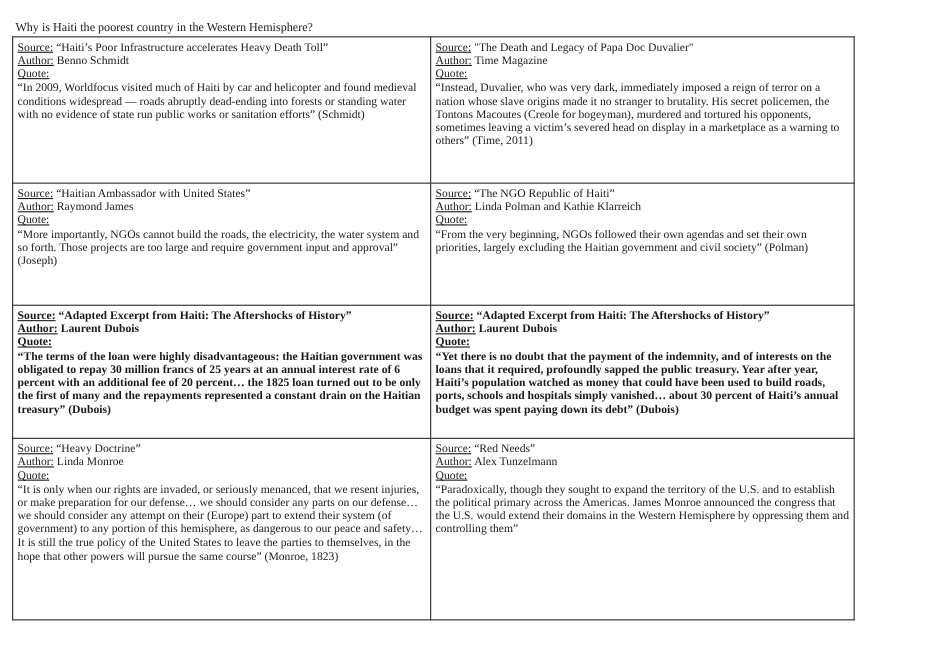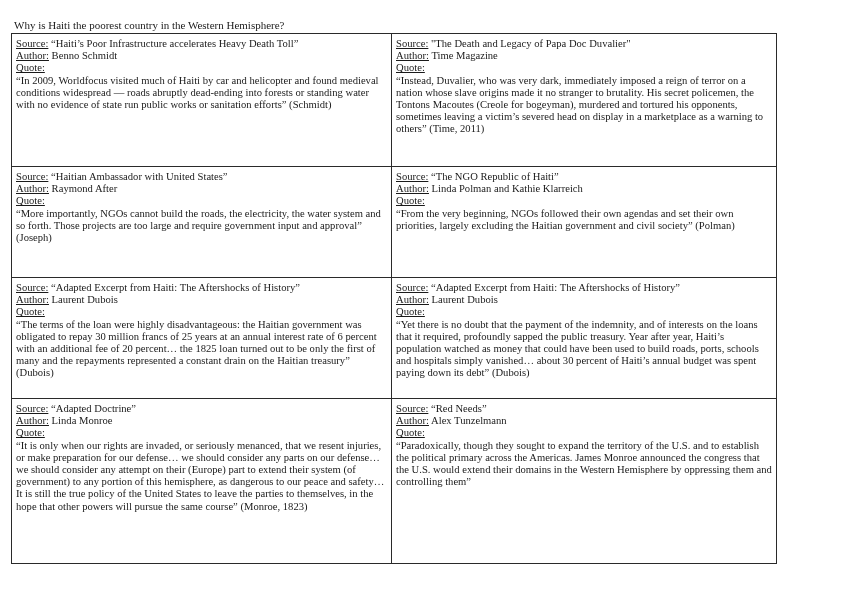--- a/index.html
+++ b/index.html
@@ -36,21 +36,21 @@
     table.sources td {
       border: 1.3px solid #2a2a2a;
       vertical-align: top;
       padding: 4px 4px 2px 4px;
       overflow: hidden;
     }
     table.sources td.left { width: 371px; }
     table.sources td.right { width: 376px; }
     tr.r1 td { height: 126px; }
     tr.r2 td { height: 104px; margin-top: 18px; }
-    tr.r3 td { height: 114px; }
+    tr.r3 td { height: 114px; font-weight: bold; }
     tr.r4 td { height: 158px; }
     tr.r5 td { height: 17px; padding-top: 5px; }
     .line { display: block; white-space: nowrap; }
     .lbl { text-decoration: underline; text-align: right; }
     .quote { display: block; white-space: normal; }
   </style>
 </head>
 <body>
 
 <div class="doc-title">Why is Haiti the poorest country in the Western Hemisphere?</div>
@@ -67,21 +67,21 @@
     <td class="right">
       <span class="line"><span class="lbl">Source:</span><span> "The Death and Legacy of Papa Doc Duvalier"</span></span>
       <span class="line"><span class="lbl">Author:</span><span> Time Magazine</span></span>
       <span class="line"><span class="lbl">Quote:</span></span>
       <span class="quote">“Instead, Duvalier, who was very dark, immediately imposed a reign of terror on a nation whose slave origins made it no stranger to brutality. His secret policemen, the Tontons Macoutes (Creole for bogeyman), murdered and tortured his opponents, sometimes leaving a victim’s severed head on display in a marketplace as a warning to others” (Time, 2011)</span>
     </td>
   </tr>
   <tr class="r2">
     <td class="left">
       <span class="line"><span class="lbl">Source:</span><span> “Haitian Ambassador with United States”</span></span>
-      <span class="line"><span class="lbl">Author:</span><span> Raymond After</span></span>
+      <span class="line"><span class="lbl">Author:</span><span> Raymond James</span></span>
       <span class="line"><span class="lbl">Quote:</span></span>
       <span class="quote">“More importantly, NGOs cannot build the roads, the electricity, the water system and so forth. Those projects are too large and require government input and approval” (Joseph)</span>
     </td>
     <td class="right">
       <span class="line"><span class="lbl">Source:</span><span> “The NGO Republic of Haiti”</span></span>
       <span class="line"><span class="lbl">Author:</span><span> Linda Polman and Kathie Klarreich</span></span>
       <span class="line"><span class="lbl">Quote:</span></span>
       <span class="quote">“From the very beginning, NGOs followed their own agendas and set their own priorities, largely excluding the Haitian government and civil society” (Polman)</span>
     </td>
   </tr>
@@ -94,21 +94,21 @@
     </td>
     <td class="right">
       <span class="line"><span class="lbl">Source:</span><span> “Adapted Excerpt from Haiti: The Aftershocks of History”</span></span>
       <span class="line"><span class="lbl">Author:</span><span> Laurent Dubois</span></span>
       <span class="line"><span class="lbl">Quote:</span></span>
       <span class="quote">“Yet there is no doubt that the payment of the indemnity, and of interests on the loans that it required, profoundly sapped the public treasury. Year after year, Haiti’s population watched as money that could have been used to build roads, ports, schools and hospitals simply vanished… about 30 percent of Haiti’s annual budget was spent paying down its debt” (Dubois)</span>
     </td>
   </tr>
   <tr class="r4">
     <td class="left">
-      <span class="line"><span class="lbl">Source:</span><span> “Adapted Doctrine”</span></span>
+      <span class="line"><span class="lbl">Source:</span><span> “Heavy Doctrine”</span></span>
       <span class="line"><span class="lbl">Author:</span><span> Linda Monroe</span></span>
       <span class="line"><span class="lbl">Quote:</span></span>
       <span class="quote">“It is only when our rights are invaded, or seriously menanced, that we resent injuries, or make preparation for our defense… we should consider any parts on our defense… we should consider any attempt on their (Europe) part to extend their system (of government) to any portion of this hemisphere, as dangerous to our peace and safety… It is still the true policy of the United States to leave the parties to themselves, in the hope that other powers will pursue the same course” (Monroe, 1823)</span>
     </td>
     <td class="right">
       <span class="line"><span class="lbl">Source:</span><span> “Red Needs”</span></span>
       <span class="line"><span class="lbl">Author:</span><span> Alex Tunzelmann</span></span>
       <span class="line"><span class="lbl">Quote:</span></span>
       <span class="quote">“Paradoxically, though they sought to expand the territory of the U.S. and to establish the political primary across the Americas. James Monroe announced the congress that the U.S. would extend their domains in the Western Hemisphere by oppressing them and controlling them”</span>
     </td>

